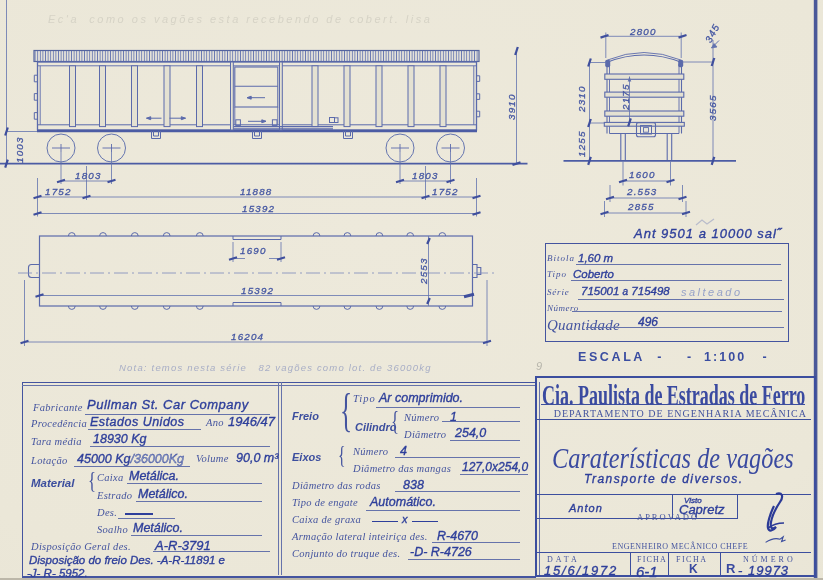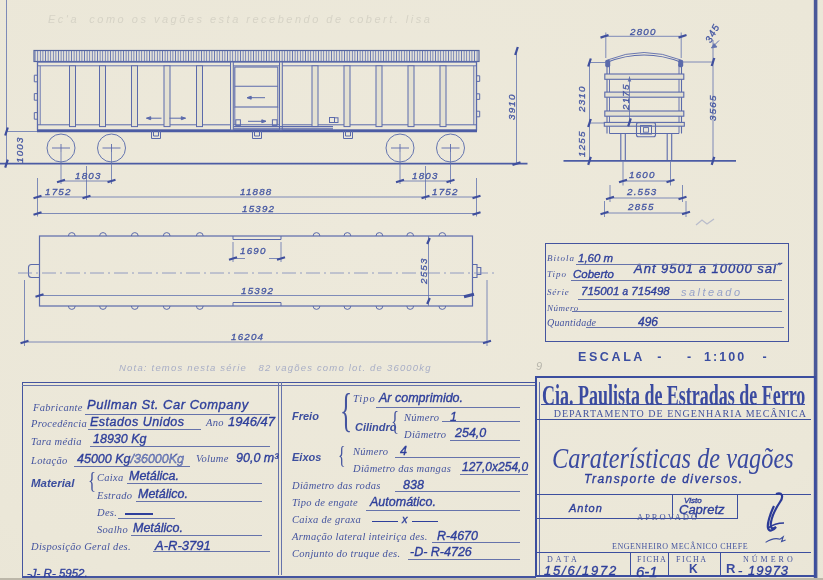--- a/index.html
+++ b/index.html
@@ -320,36 +320,36 @@
 </g>
 </svg>
 
 <div class="t" style="left:48px;top:13px;font-style:italic;font-size:11px;color:#d6d3c6;letter-spacing:2.5px;">Ec'a  como os vagões esta recebendo de cobert. lisa</div>
 
 <div class="t" style="left:119px;top:361.5px;font-style:italic;font-size:9.5px;color:#a8aec6;letter-spacing:1.2px;">Nota: temos nesta série&nbsp;&nbsp; 82 vagões como lot. de 36000kg</div>
 
 <svg class="t" style="left:694px;top:217px;" width="22" height="12" viewBox="0 0 22 12">
 <path d="M2,8 L8,3 L13,7 L20,2" fill="none" stroke="#b9bccb" stroke-width="1.3"></path>
 </svg>
-<div class="t hw" style="left:634px;top:226px;font-size:13px;letter-spacing:1px;margin-top:35px;">Ant 9501 a 10000 sal˝</div>
+<div class="t hw" style="left:634px;top:226px;font-size:13px;letter-spacing:1px;">Ant 9501 a 10000 sal˝</div>
 
 <div class="t" style="left:544.5px;top:242.5px;width:242px;height:97px;border:1.4px solid #44549f;"></div>
 <div class="t lbl" style="left:547px;top:253px;letter-spacing:1px;font-size:9px;">Bitola</div>
 <div class="t hw" style="left:578px;top:251.5px;font-size:11.5px;">1,60 m</div>
 <div class="ln" style="left:576px;top:264.2px;width:205px;height:0.9px;"></div>
 <div class="t lbl" style="left:547px;top:268.5px;letter-spacing:1px;font-size:9px;">Tipo</div>
 <div class="t hw" style="left:573px;top:267.5px;font-size:11.5px;">Coberto</div>
 <div class="ln" style="left:571px;top:279.6px;width:211px;height:0.9px;"></div>
 <div class="t lbl" style="left:547px;top:286.5px;letter-spacing:0.8px;font-size:9px;">Série</div>
 <div class="t hw" style="left:581px;top:285px;font-size:11.5px;">715001 <span style="font-size:10px;">a</span> 715498</div>
 <div class="t" style="left:681px;top:286px;font-size:11px;font-style:italic;color:#96a2c8;letter-spacing:2.5px;">salteado</div>
 <div class="ln" style="left:578px;top:299px;width:206px;height:0.9px;"></div>
 <div class="t lbl" style="left:547px;top:302.5px;letter-spacing:0.5px;font-size:9px;">Número</div>
 <div class="ln" style="left:572px;top:311.2px;width:210px;height:0.9px;"></div>
-<div class="t lbl" style="left:547px;top:316.5px;letter-spacing:0.2px;font-size:10px;">Quantidade</div>
+<div class="t lbl" style="left:547px;top:316.5px;letter-spacing:0.2px;font-size:15px;">Quantidade</div>
 <div class="t hw" style="left:610px;top:314.5px;font-size:12px;margin-left:28px;">496</div>
 <div class="ln" style="left:586px;top:327.4px;width:198px;height:0.9px;"></div>
 <div class="t" style="left:536px;top:360px;font-size:11px;font-style:italic;color:#b7b5ab;">9</div>
 
 <div class="t" style="left:578px;top:350px;font-size:12.5px;font-weight:bold;color:#3a4da1;letter-spacing:2.6px;">ESCALA&nbsp;&nbsp;-</div>
 <div class="t" style="left:687px;top:350px;font-size:12.5px;font-weight:bold;color:#3a4da1;letter-spacing:2px;">-&nbsp;&nbsp;1:100&nbsp;&nbsp;&nbsp;-</div>
 
 <div class="t" style="left:22px;top:381.5px;width:513px;height:193px;border-top:1px solid #44549f;border-left:1px solid #44549f;border-bottom:2px solid #44549f;"></div>
 <div class="ln" style="left:22px;top:384.5px;width:513px;height:0.8px;"></div>
 <div class="ln" style="left:277.5px;top:382px;width:1px;height:193px;"></div>
@@ -383,20 +383,21 @@
 <div class="ln" style="left:136px;top:500.9px;width:126px;height:0.9px;"></div>
 <div class="t lbl" style="left:97px;top:507px;">Des.</div>
 <div class="ln" style="left:125px;top:513px;width:28px;height:1.6px;background:#2e3f9b;"></div>
 <div class="ln" style="left:118px;top:518px;width:57px;height:0.9px;"></div>
 <div class="t lbl" style="left:97px;top:524px;">Soalho</div>
 <div class="t hw" style="left:133px;top:521px;font-size:12.5px;">Metálico.</div>
 <div class="ln" style="left:131px;top:535.2px;width:131px;height:0.9px;"></div>
 <div class="t lbl" style="left:31px;top:540.5px;">Disposição Geral des.</div>
 <div class="t hw" style="left:155px;top:537.5px;font-size:13px;">A-R-3791</div>
 <div class="ln" style="left:153px;top:551.4px;width:117px;height:0.9px;"></div>
+<div class="t hw" style="left:29px;top:553.5px;font-size:11.5px;">Disposição do freio Des. -A-R-11891 e</div>
 <div class="t hw" style="left:27px;top:566.5px;font-size:11.5px;">-J- R- 5952.</div>
 
 <div class="t" style="left:292px;top:409.5px;font-size:11px;font-weight:bold;font-style:italic;color:#3c4e9e;">Freio</div>
 <div class="t" style="left:340px;top:384px;font-size:46px;color:#44549f;font-family:'Liberation Serif',serif;transform:scaleX(0.55);transform-origin:0 0;">{</div>
 <div class="t lbl" style="left:353px;top:393px;letter-spacing:1px;">Tipo</div>
 <div class="t hw" style="left:379px;top:390.5px;font-size:12.5px;">Ar comprimido.</div>
 <div class="ln" style="left:376px;top:406.5px;width:144px;height:0.9px;"></div>
 <div class="t" style="left:355px;top:420.5px;font-size:11px;font-weight:bold;font-style:italic;color:#3c4e9e;">Cilindro</div>
 <div class="t" style="left:391px;top:405px;font-size:28px;color:#44549f;font-family:'Liberation Serif',serif;transform:scaleX(0.6);transform-origin:0 0;">{</div>
 <div class="t lbl" style="left:404px;top:411.5px;">Número</div>

